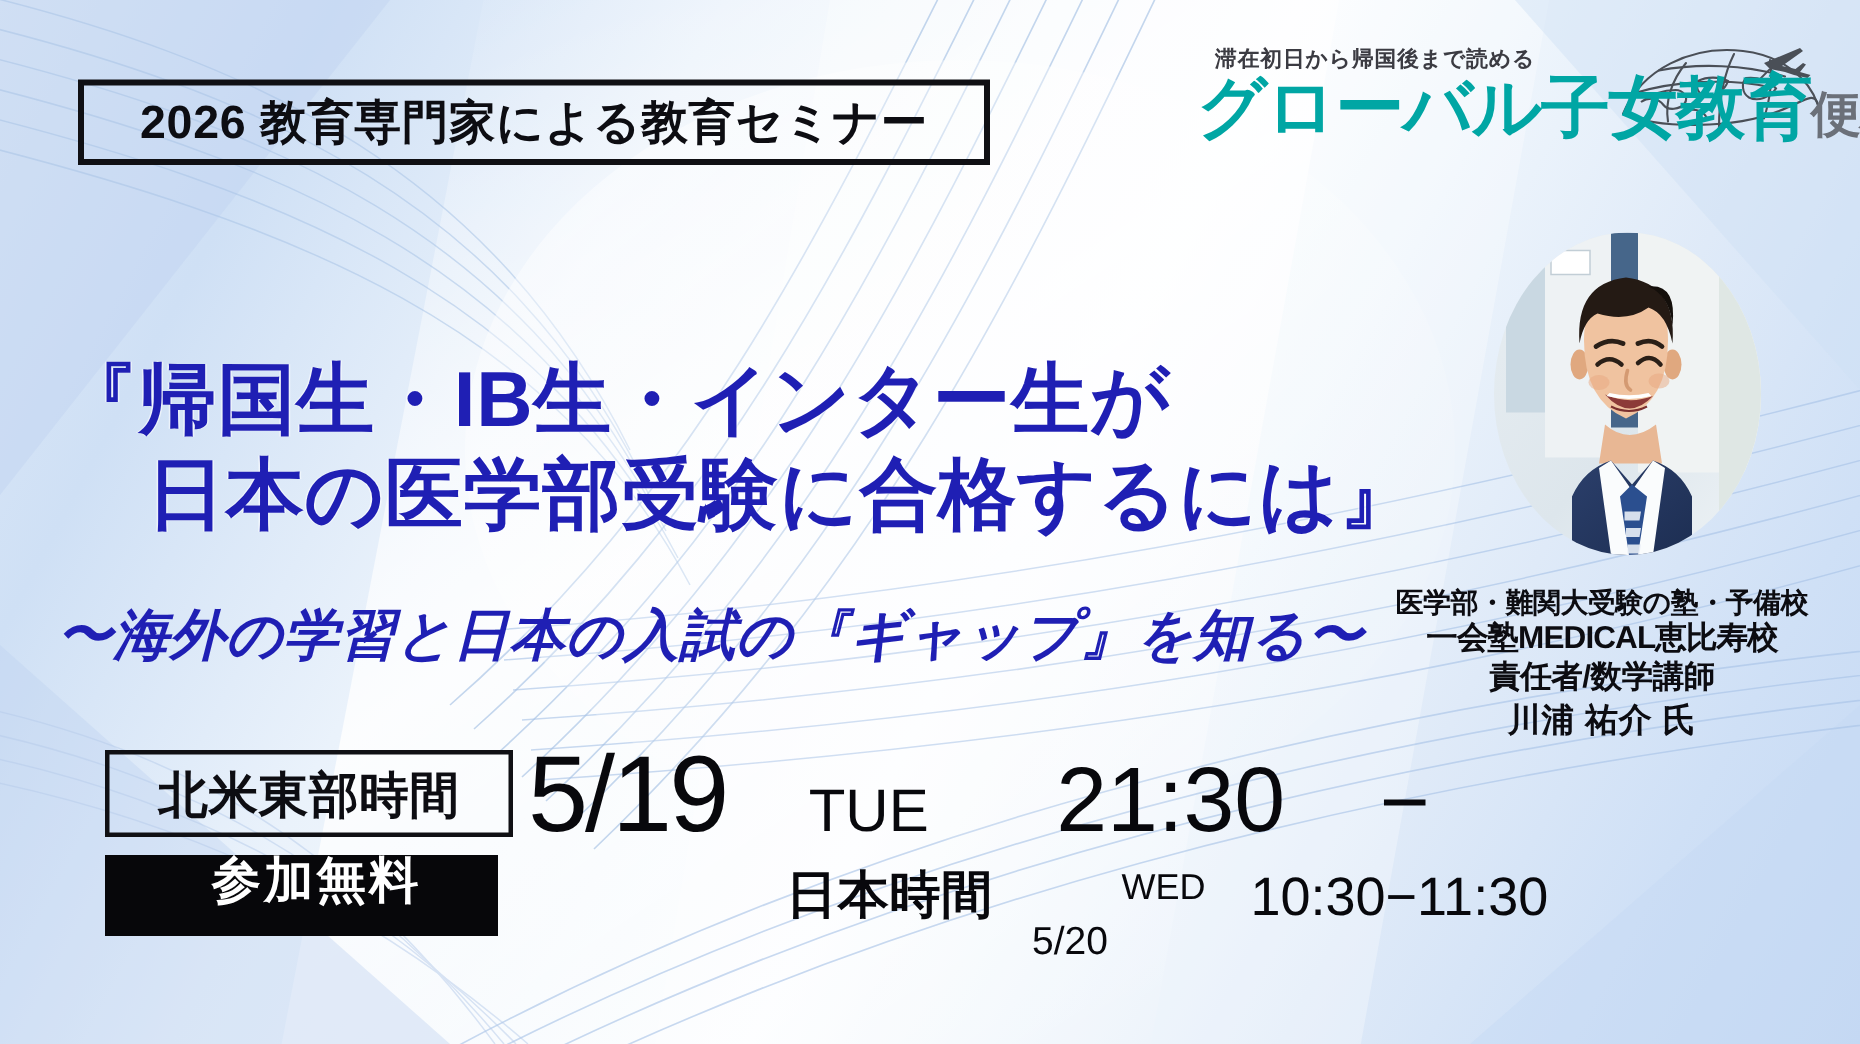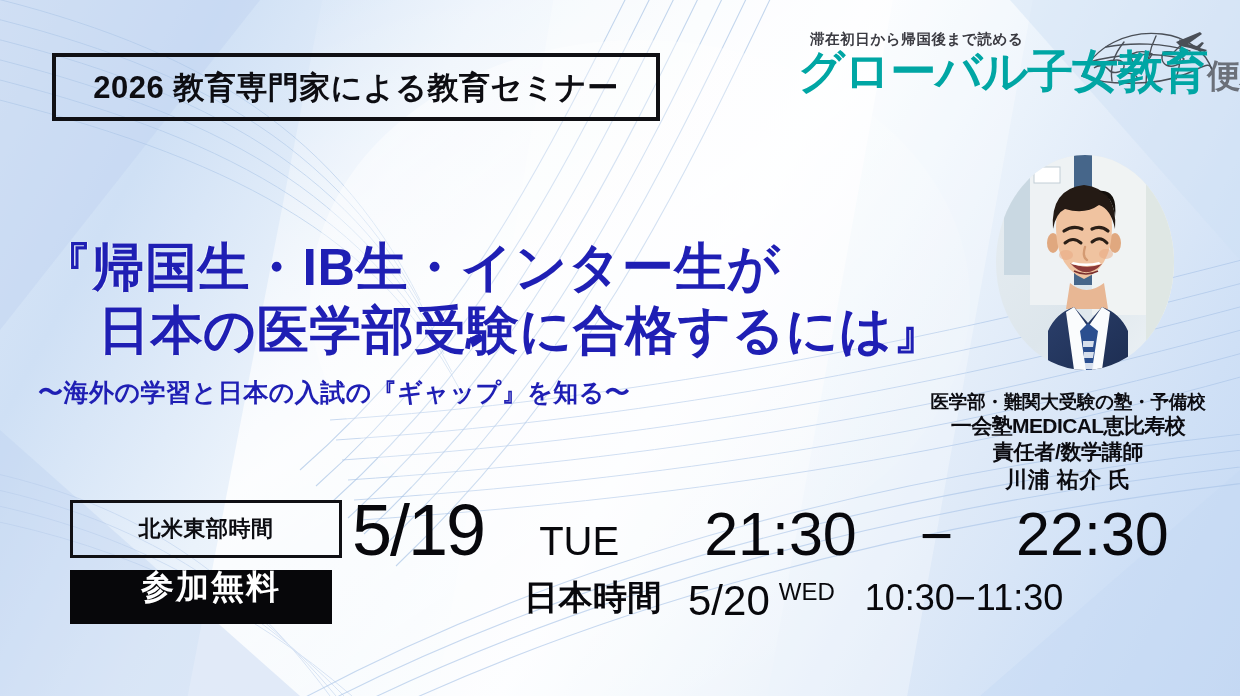--- a/index.html
+++ b/index.html
@@ -26,21 +26,21 @@
   }
 
   
   .bg-layer{ position:absolute; inset:0; pointer-events:none; }
   .bg-svg{ position:absolute; inset:0; width:100%; height:100%; }
 
   
   .seminar-box{
     position:absolute;
     left:52px; top:53px;
-    width:608px; height:68px;
+    width:608px; height:57px;
     border:4px solid #101014;
     background:transparent;
     display:flex; align-items:center; justify-content:center;
   }
   .seminar-box span{
     font-size:31px;
     font-weight:700;
     letter-spacing:0.5px;
     color:#0d0d12;
     white-space:nowrap;
@@ -112,27 +112,28 @@
     line-height:1.22;
     white-space:nowrap;
     text-shadow:
       1px 0 0 rgba(255,255,255,.55),
       -1px 0 0 rgba(255,255,255,.55);
   }
   .title-blue .l2{ display:block; padding-left:58px; }
 
   .subline{
     position:absolute;
-    left:38px; top:380px;
+    left:38px; top:405px;
     color:#1f1fb4;
-    font-size:25px;
+    font-size:37px;
     font-weight:800;
     letter-spacing:0.5px;
     white-space:nowrap;
     line-height:1;
+    font-style:italic;
   }
 
   
   .portrait{
     position:absolute;
     left:996px; top:155px;
     width:178px; height:215px;
     border-radius:50%;
     overflow:hidden;
   }
@@ -153,21 +154,21 @@
 
   
   .tz-box{
     position:absolute;
     left:70px; top:500px;
     width:272px; height:58px;
     border:3px solid #101014;
     display:flex; align-items:center; justify-content:center;
   }
   .tz-box span{
-    font-size:22px;
+    font-size:33px;
     font-weight:800;
     color:#0d0d12;
     letter-spacing:0.5px;
     line-height:1;
     white-space:nowrap;
   }
   .free-badge{
     position:absolute;
     left:70px; top:570px;
     width:262px; height:54px;
@@ -197,21 +198,21 @@
   .sched-main .dash{ font-size:57px; font-weight:400; line-height:1; margin:0 16px;}
 
   .sched-jp{
     position:absolute;
     left:524px; top:580px;
     display:flex; align-items:flex-start;
     white-space:nowrap;
     color:#08080c;
   }
   .sched-jp .lbl{ font-size:34px; font-weight:800; letter-spacing:0.5px; line-height:1; }
-  .sched-jp .date{ font-size:42px; font-weight:400; letter-spacing:0px; line-height:1; margin-left:26px;}
+  .sched-jp .date{ font-size:26px; font-weight:400; letter-spacing:0px; line-height:1; margin-left:26px;margin-top:34px;}
   .sched-jp .dow{ font-size:24px; font-weight:400; line-height:1; margin-left:9px;}
   .sched-jp .time{ font-size:36px; font-weight:400; line-height:1; margin-left:30px;}
 </style>
 </head>
 <body>
 
 <div id="poster">
 
   <div class="bg-layer">
     <svg class="bg-svg" viewBox="0 0 1240 696" preserveAspectRatio="none">
@@ -395,21 +396,20 @@
 
   <div class="free-badge">
     <span>参加無料</span>
   </div>
 
   <div class="sched-main">
     <span class="date">5/19</span>
     <span class="dow">TUE</span>
     <span class="time">21:30</span>
     <span class="dash">−</span>
-    <span class="time" style="margin-left:0">22:30</span>
   </div>
 
   <div class="sched-jp">
     <span class="lbl">日本時間</span>
     <span class="date">5/20</span>
     <span class="dow">WED</span>
     <span class="time">10:30−11:30</span>
   </div>
 
 </div>

